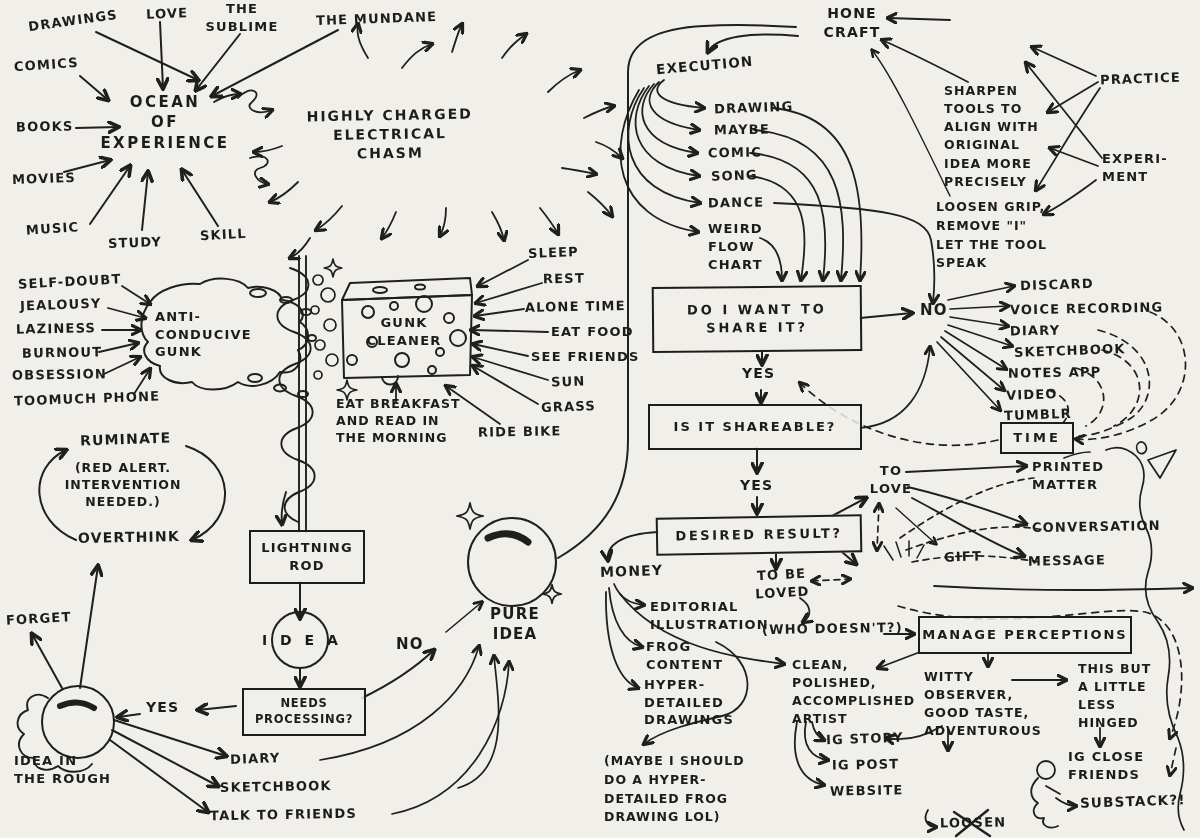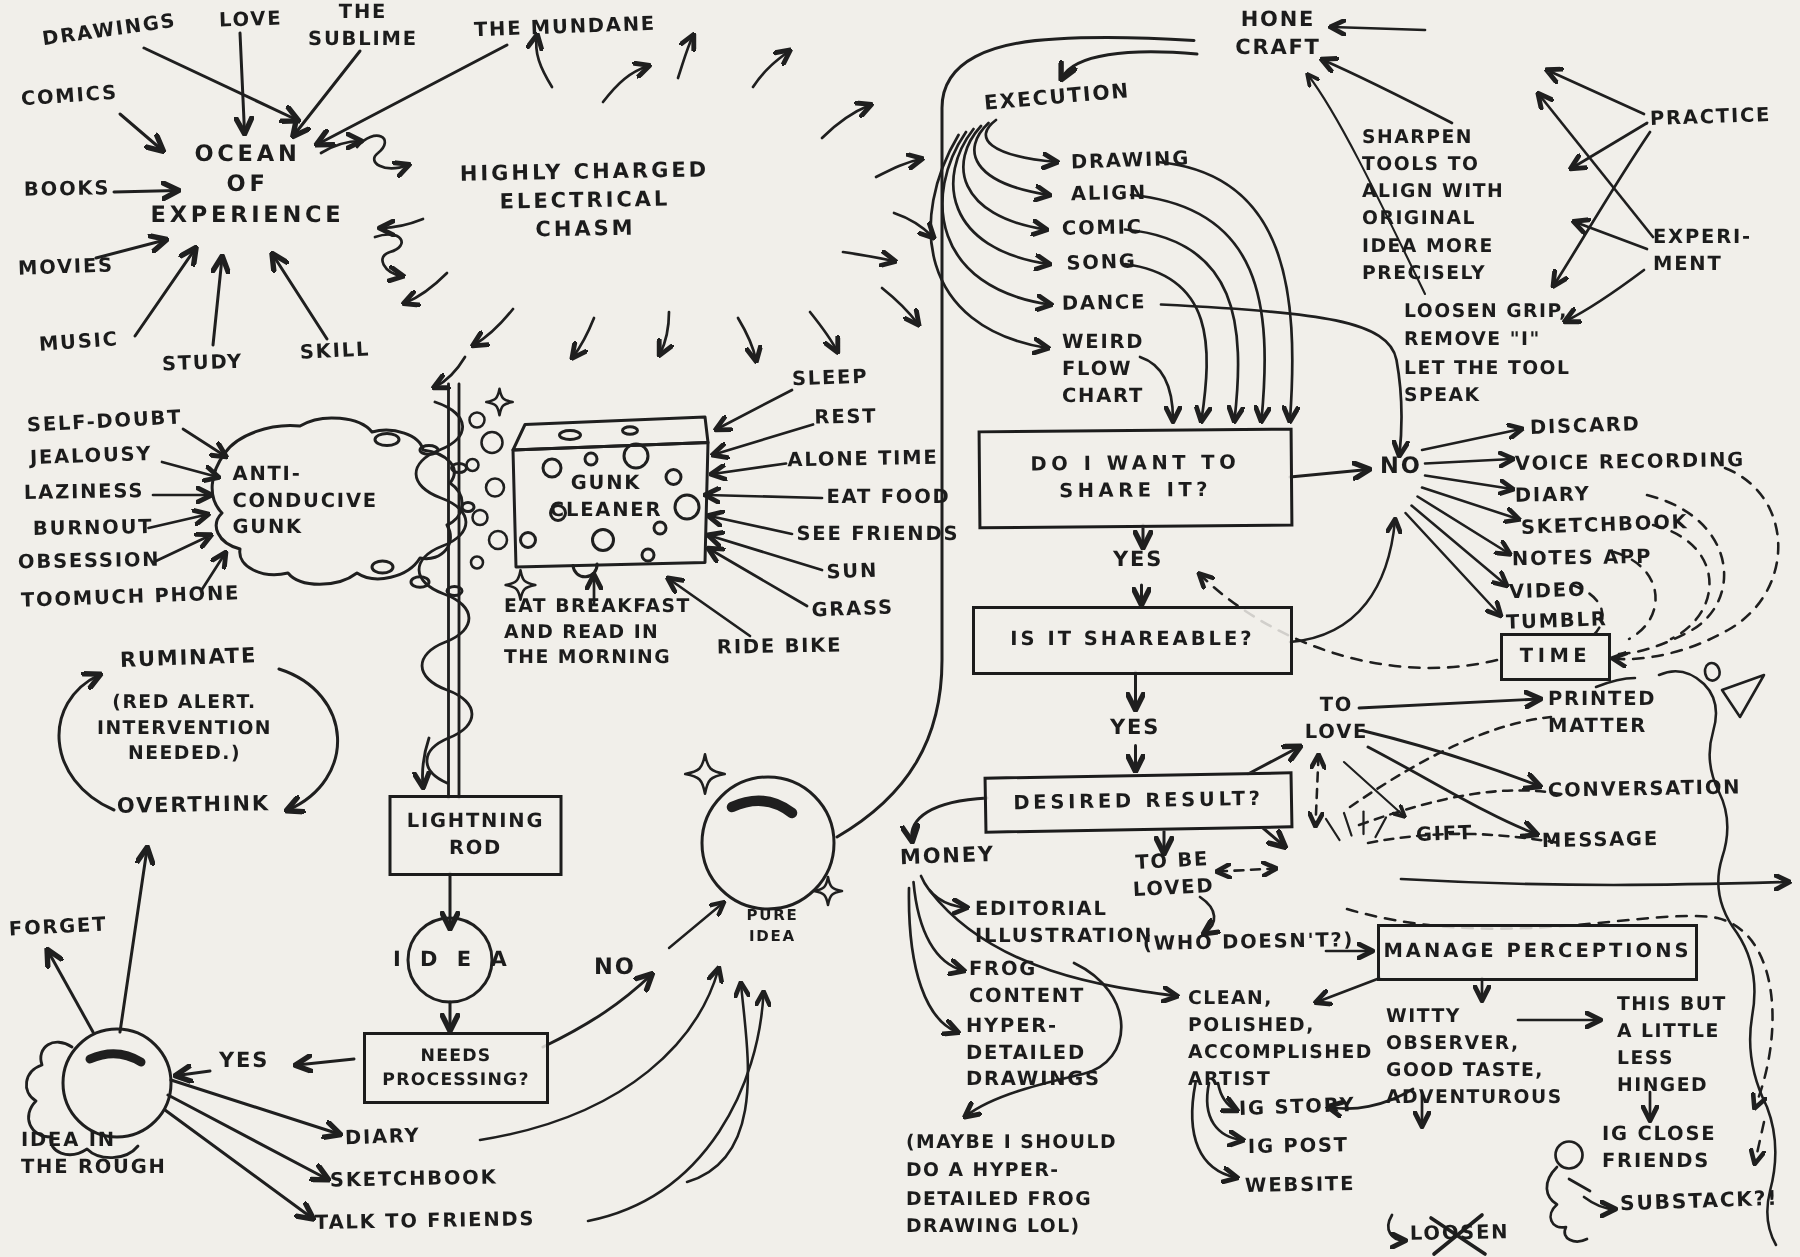--- a/index.html
+++ b/index.html
@@ -378,52 +378,52 @@
 <div class="t" style="left:78px;top:528px;font-size:14px;transform:rotate(-1deg)">OVERTHINK</div>
 
 <div class="t" style="left:6px;top:610px;transform:rotate(-3deg)">FORGET</div>
 <div class="t" style="left:14px;top:752px">IDEA IN
 THE ROUGH</div>
 <div class="t" style="left:146px;top:698px;font-size:14px">YES</div>
 <div class="t" style="left:230px;top:750px;transform:rotate(-2deg)">DIARY</div>
 <div class="t" style="left:220px;top:778px;transform:rotate(-1deg)">SKETCHBOOK</div>
 <div class="t" style="left:210px;top:806px;transform:rotate(-1deg)">TALK TO FRIENDS</div>
 
-<div class="box" style="left:259px;top:530px;width:112px;height:50px">
+<div class="box" style="left:249px;top:530px;width:112px;height:50px">
   <span class="t c" style="position:static">LIGHTNING
 ROD</span>
 </div>
 <div class="t" style="left:262px;top:631px;font-size:14px;letter-spacing:4px">I D E A</div>
 <div class="box" style="left:242px;top:688px;width:120px;height:44px">
   <span class="t c sm" style="position:static">NEEDS
 PROCESSING?</span>
 </div>
 <div class="t" style="left:396px;top:634px;font-size:15px">NO</div>
-<div class="t c" style="left:480px;top:604px;width:70px;font-size:10px">PURE
+<div class="t c" style="left:480px;top:604px;width:70px;font-size:15px">PURE
 IDEA</div>
 
 <div class="t c" style="left:812px;top:4px;width:80px;font-size:14px">HONE
 CRAFT</div>
 <div class="t" style="left:1100px;top:70px;transform:rotate(-2deg)">PRACTICE</div>
-<div class="t md" style="left:908px;top:82px;line-height:1.45">SHARPEN
+<div class="t md" style="left:944px;top:82px;line-height:1.45">SHARPEN
 TOOLS TO
 ALIGN WITH
 ORIGINAL
 IDEA MORE
 PRECISELY</div>
 <div class="t" style="left:1102px;top:150px">EXPERI-
 MENT</div>
 <div class="t md" style="left:936px;top:198px;line-height:1.5">LOOSEN GRIP,
 REMOVE "I"
 LET THE TOOL
 SPEAK</div>
 
 <div class="t" style="left:656px;top:56px;font-size:13.5px;transform:rotate(-5deg)">EXECUTION</div>
 <div class="t" style="left:714px;top:99px;transform:rotate(-2deg)">DRAWING</div>
-<div class="t" style="left:714px;top:121px;transform:rotate(-1deg)">ALIGN</div>
+<div class="t" style="left:714px;top:121px;transform:rotate(-1deg)">MAYBE</div>
 <div class="t" style="left:708px;top:144px;transform:rotate(-1deg)">COMIC</div>
 <div class="t" style="left:711px;top:167px;transform:rotate(-2deg)">SONG</div>
 <div class="t" style="left:708px;top:194px;transform:rotate(-1deg)">DANCE</div>
 <div class="t" style="left:708px;top:220px;line-height:1.4">WEIRD
 FLOW
 CHART</div>
 
 <div class="box" style="left:652px;top:286px;width:206px;height:62px;transform:rotate(-0.5deg)">
   <span class="t c" style="position:static;letter-spacing:3px">DO I WANT TO
 SHARE IT?</span>

